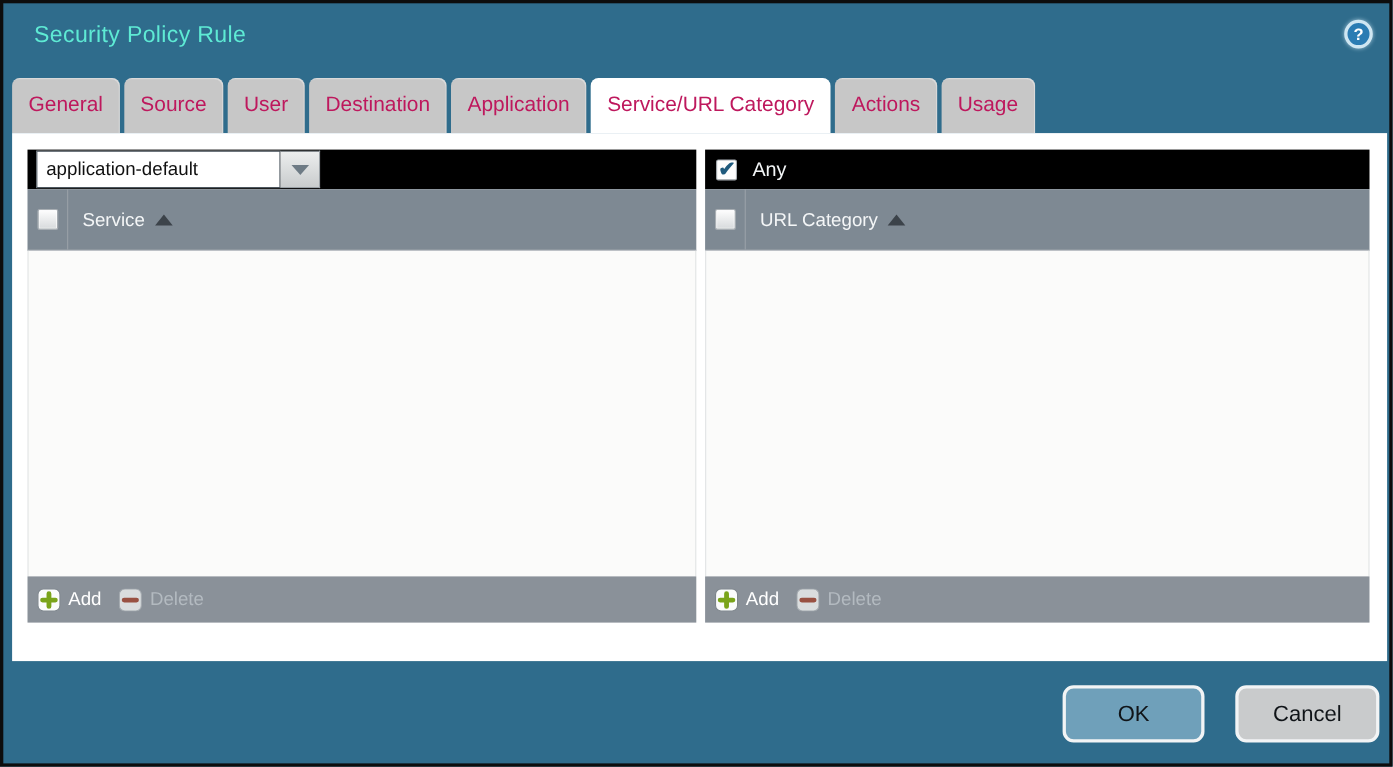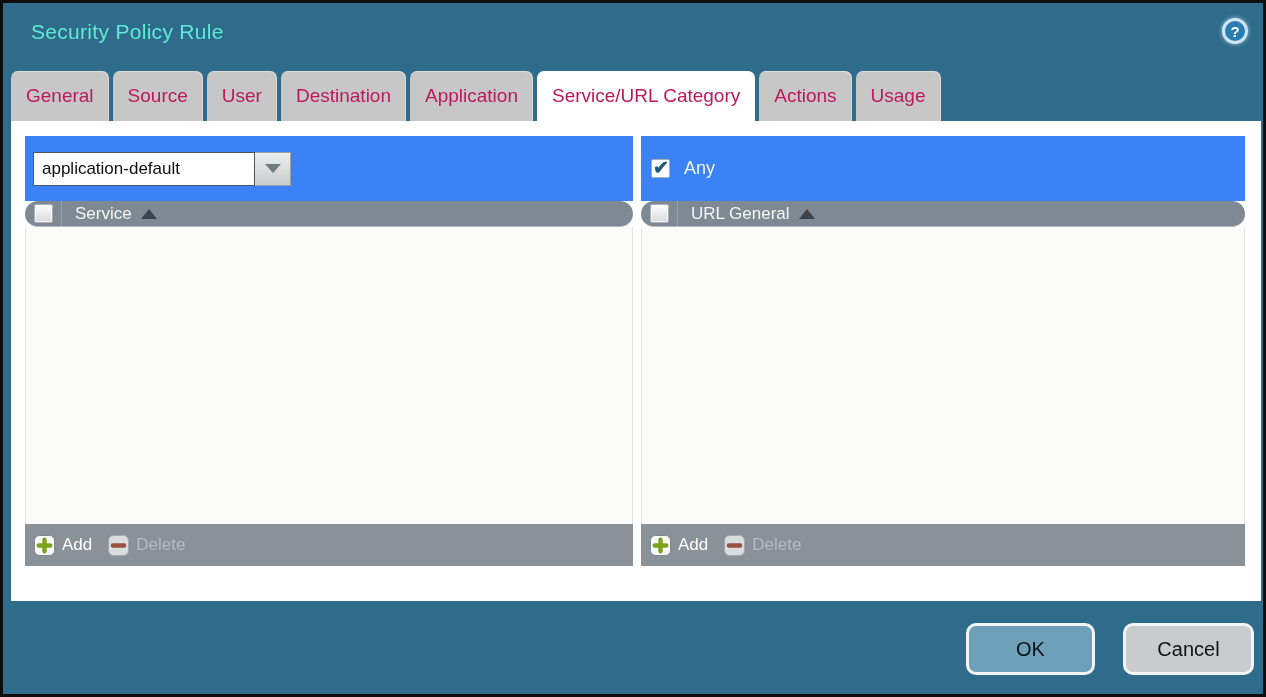--- a/index.html
+++ b/index.html
@@ -53,21 +53,21 @@
   }
 
   .panel {
     position:absolute; top:15px; height:430px;
     display:flex; flex-direction:column;
   }
   .panel.left  { left:14px;  width:608px; }
   .panel.right { left:630px; width:604px; }
 
   .panel-header {
-    height:65px; background:#3b82f6; flex:0 0 auto;
+    height:36px; background:#000000; flex:0 0 auto;
     display:flex; align-items:center; padding:0 8px;
   }
 
   
   .dropdown { display:flex; height:34px; cursor:pointer; }
   .dropdown-value {
     width:222px; height:34px; background:#ffffff;
     border:1px solid #4c565e;
     font-size:17px; color:#101010;
     padding:0 8px; line-height:32px;
@@ -99,25 +99,24 @@
   }
   .cb.checked { background:#fdfdfd; }
   .cb.checked::after {
     content:"\2714";
     position:absolute; left:1px; top:-4px;
     color:#1f5a7d; font-size:19px; font-weight:bold;
   }
 
   
   .col-header {
-    height:26px; background:#7e8993; flex:0 0 auto;
+    height:56px; background:#7e8993; flex:0 0 auto;
     display:flex; align-items:center;
     border-bottom:1px solid #b3b9be;
     cursor:pointer;
-    border-radius:17px;
   }
   .cb-cell {
     width:37px; height:100%; flex:0 0 auto;
     display:flex; align-items:center; justify-content:center;
     border-right:1px solid #99a1a8;
   }
   .col-label-wrap { display:flex; align-items:center; gap:9px; padding-left:13px; }
   .col-label { color:#f4f6f7; font-size:17px; }
   .tri-up {
     width:0; height:0;
@@ -211,21 +210,21 @@
       <div class="any-row">
         <span class="cb checked"></span>
         <span class="any-label">Any</span>
       </div>
     </div>
     <div class="col-header">
       <div class="cb-cell">
         <span class="cb"></span>
       </div>
       <div class="col-label-wrap">
-        <span class="col-label">URL General</span>
+        <span class="col-label">URL Category</span>
         <span class="tri-up"></span>
       </div>
     </div>
     <div class="panel-body"></div>
     <div class="panel-footer">
       <div class="tool-btn">
         <svg width="21" height="21" viewBox="0 0 21 21">
           <rect x="0.5" y="0.5" width="20" height="20" rx="5" fill="#fbfcfc" stroke="#7d858c"></rect>
           <path d="M10.5 4.7v11.6M4.7 10.5h11.6" stroke="#7aa41b" stroke-width="4.4" stroke-linecap="round"></path>
         </svg>

